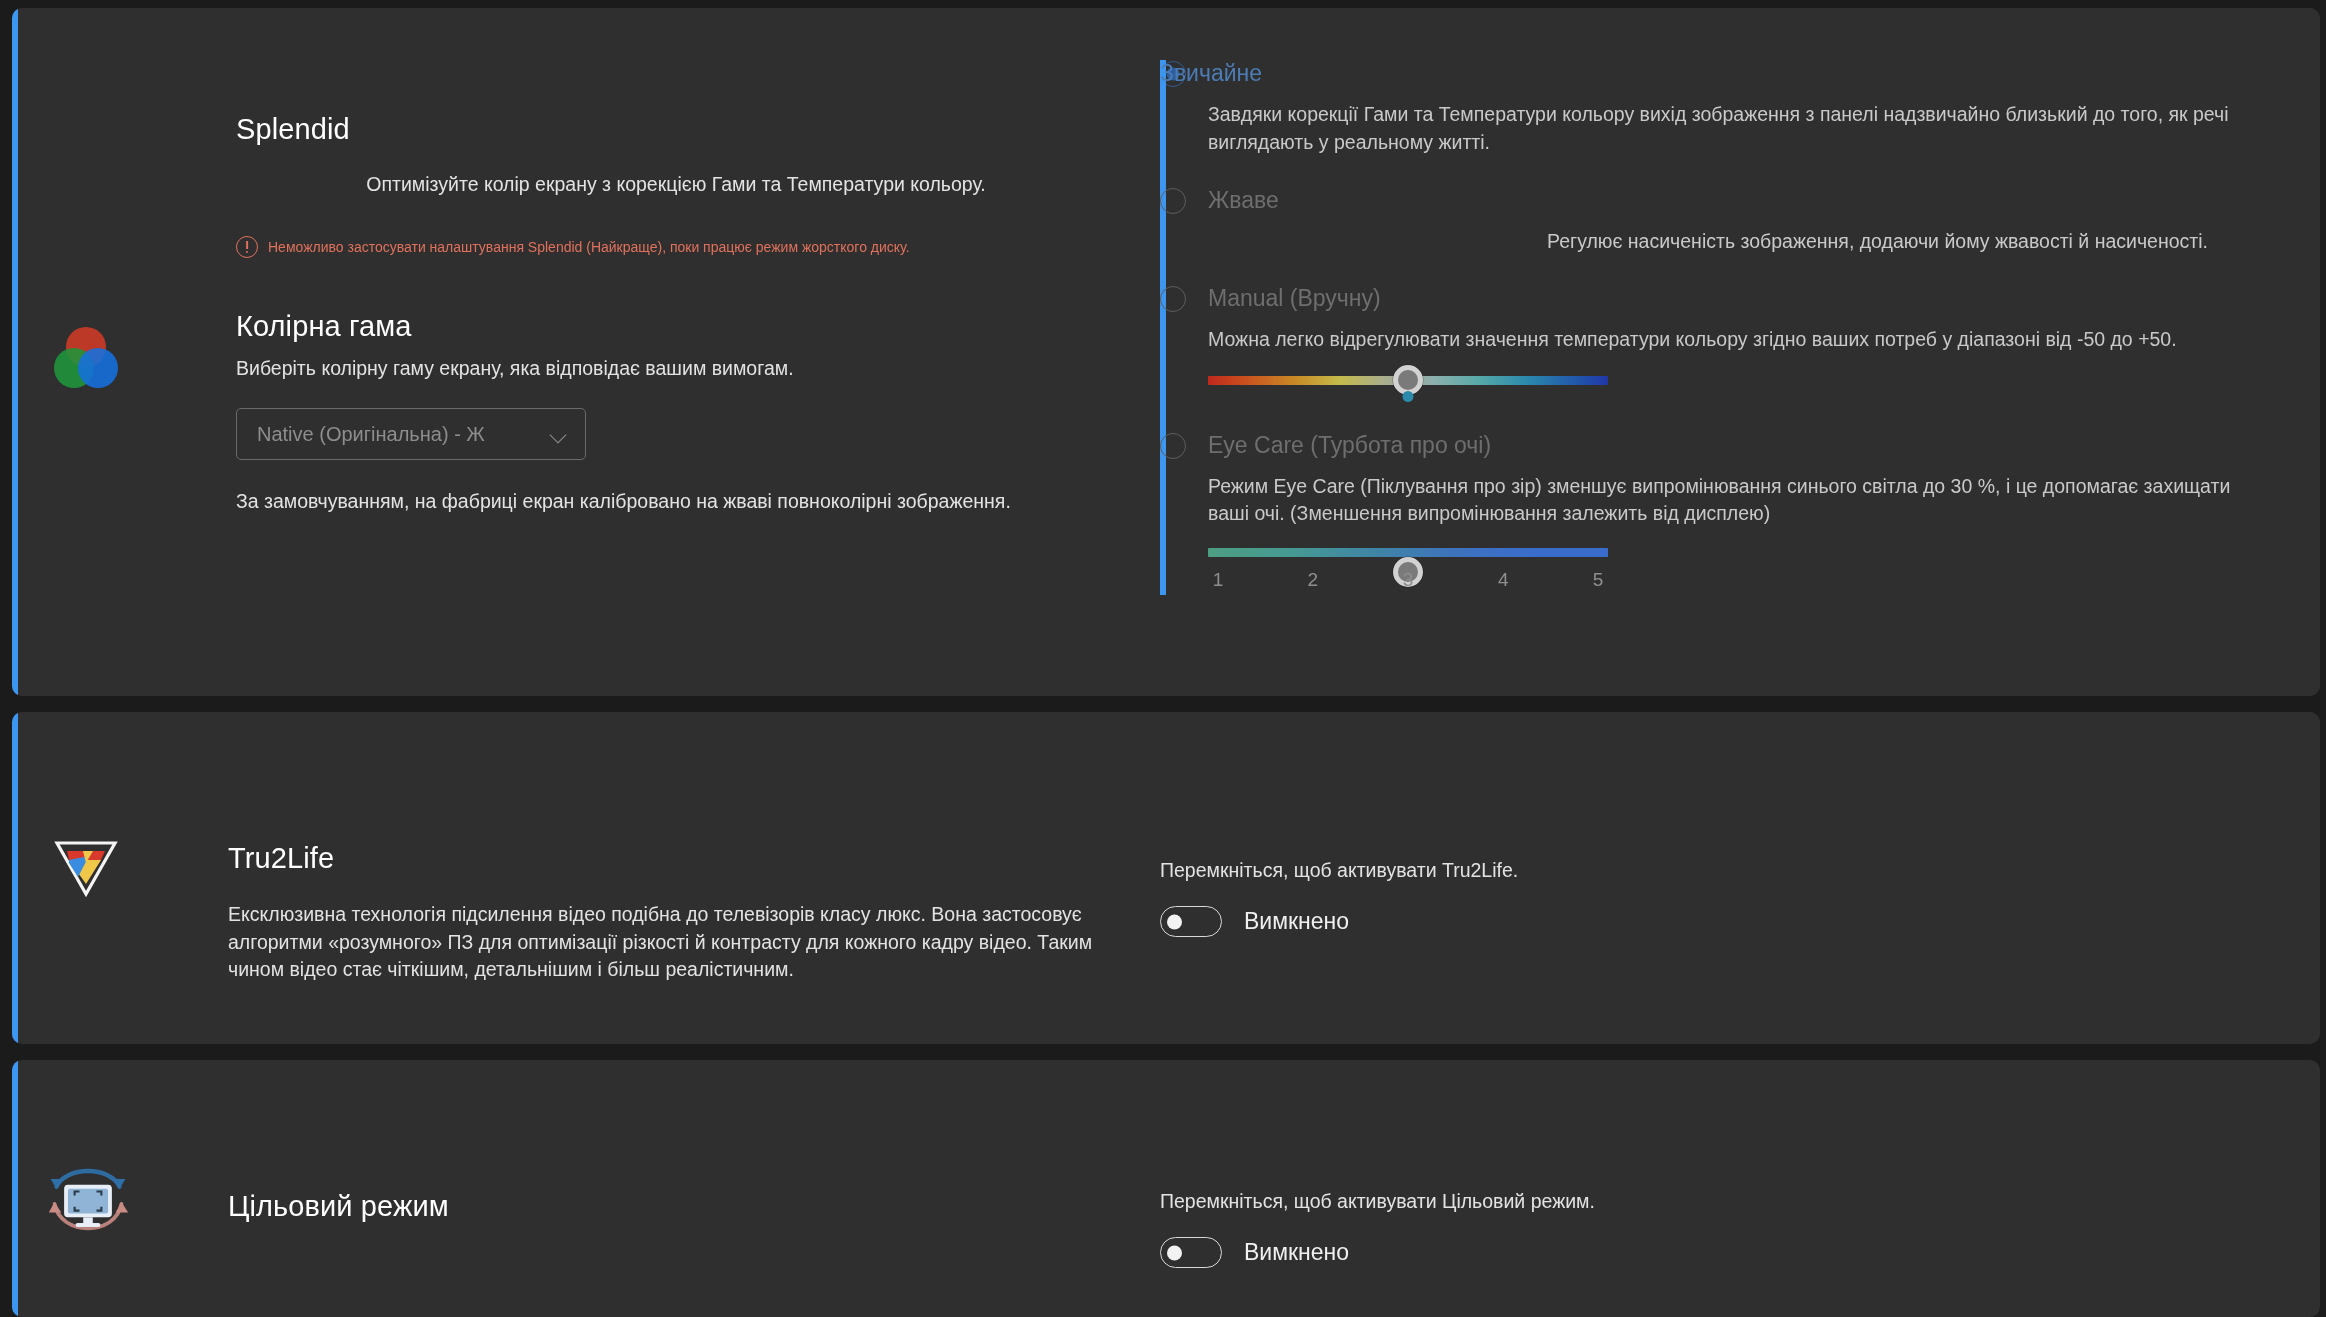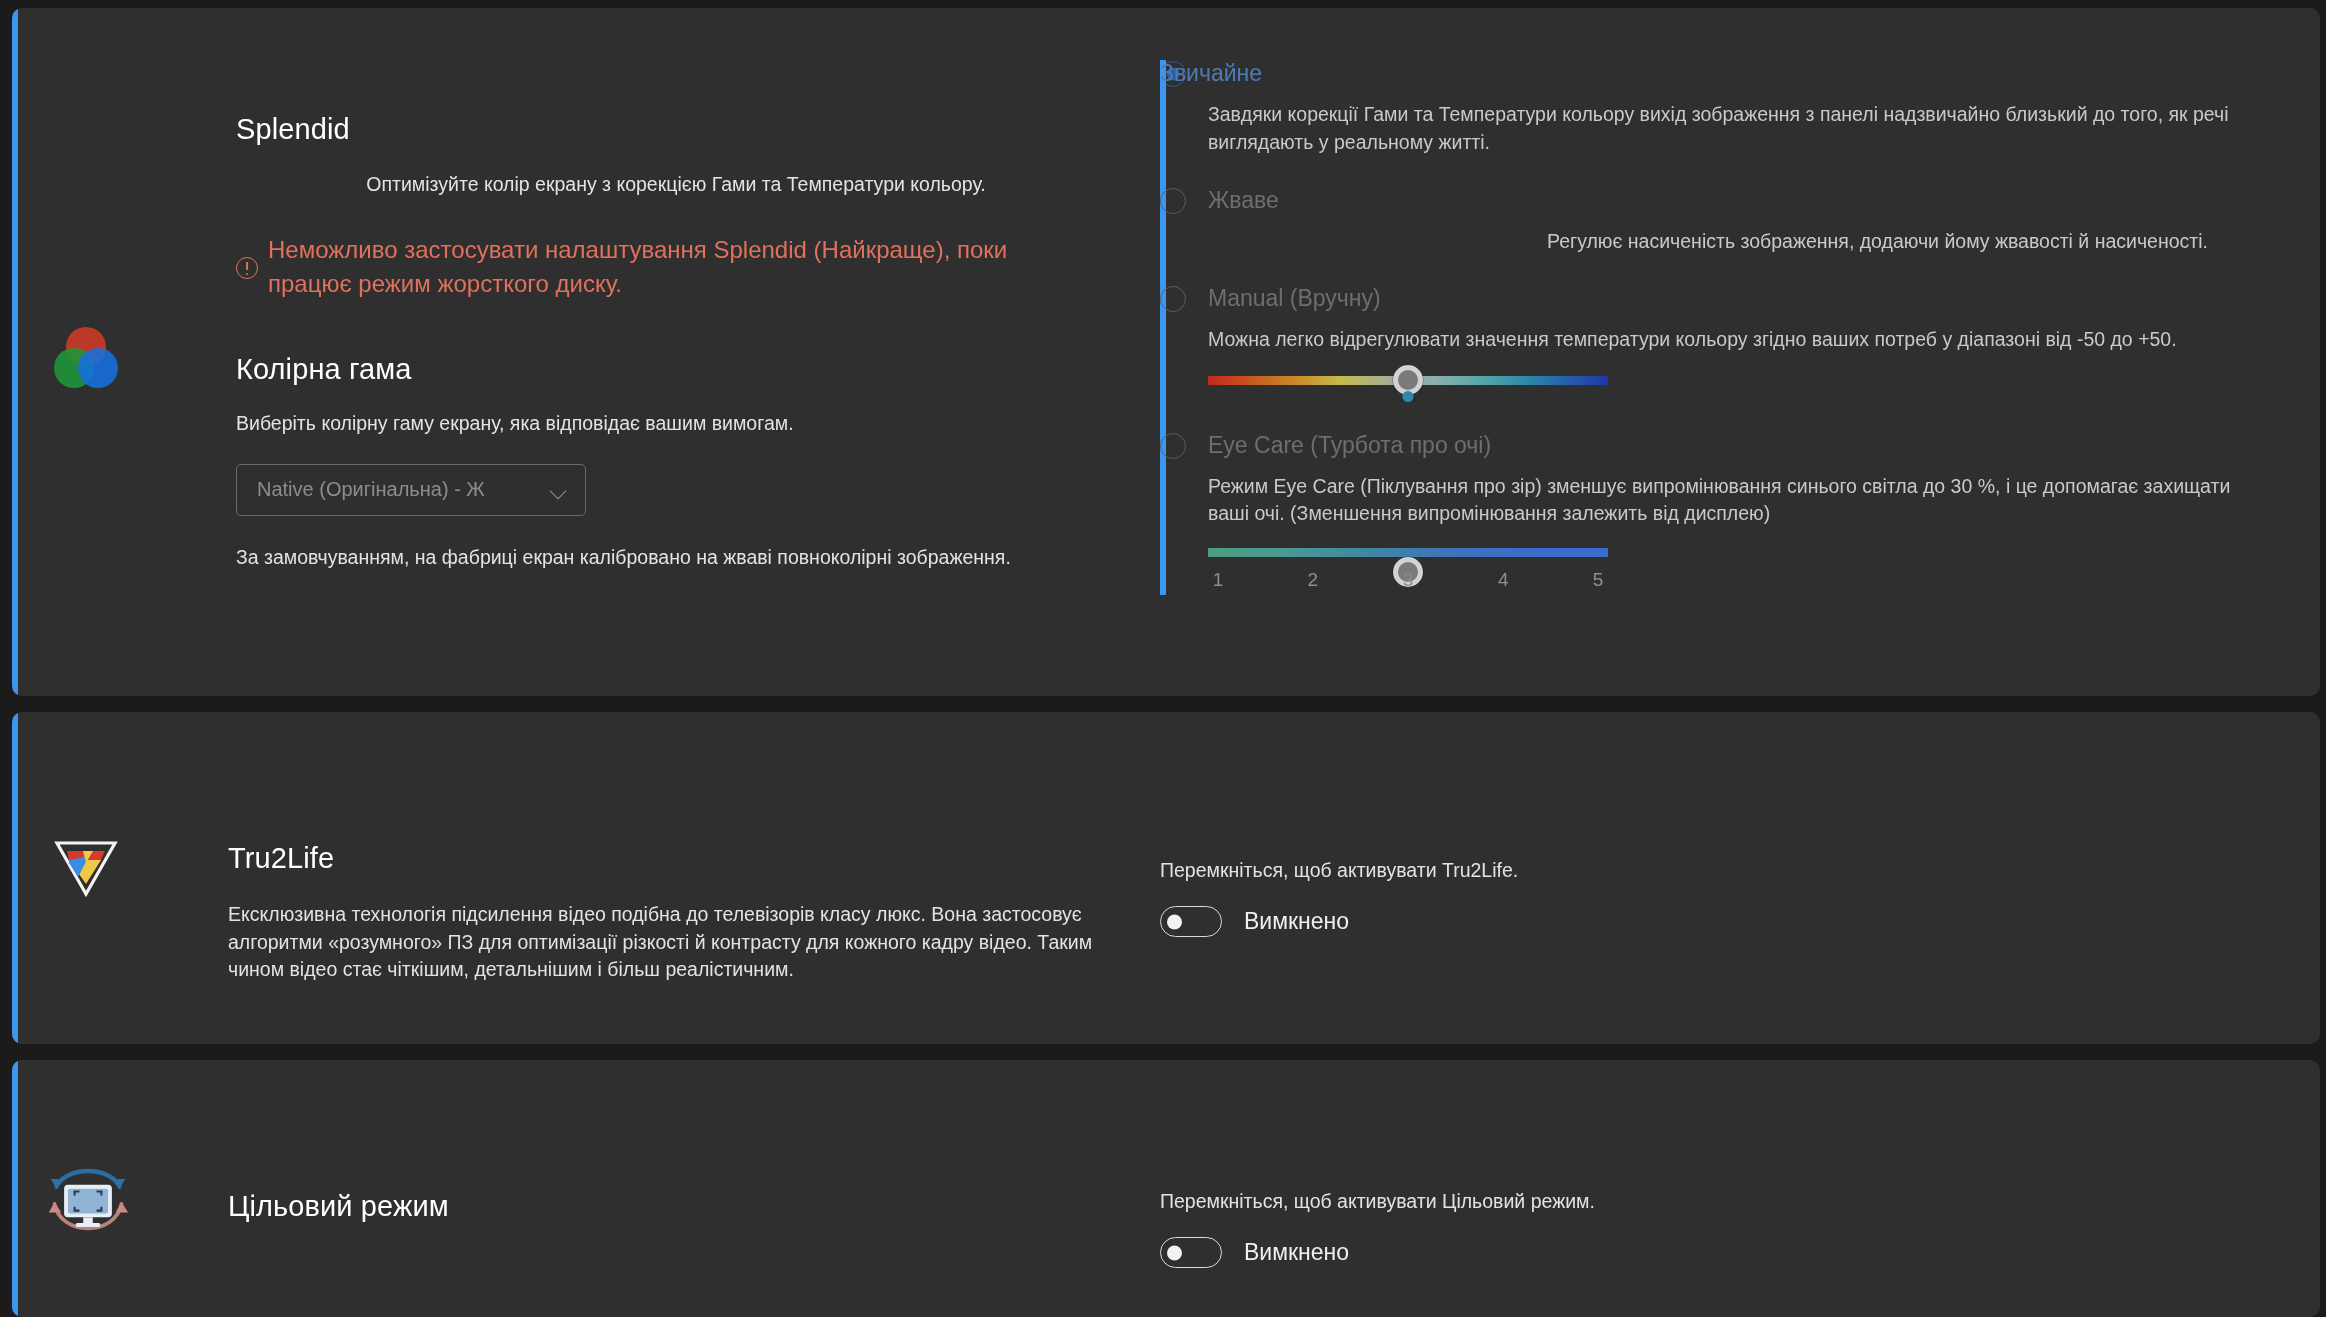--- a/index.html
+++ b/index.html
@@ -56,23 +56,23 @@
   .desc {
     font-size: 19.5px;
     line-height: 1.42;
     color: #e3e3e3;
     font-weight: 400;
   }
 
   .warn {
     display: flex;
     gap: 10px;
-    align-items: center;
+    align-items: flex-end;
     color: #e1715c;
-    font-size: 24px;
+    font-size: 14px;
     line-height: 1.42;
   }
   .warn .wicon {
     flex: 0 0 auto;
     width: 22px; height: 22px;
     margin-top: 3px;
     border: 1.8px solid #e1715c;
     border-radius: 50%;
     position: relative;
   }
@@ -274,21 +274,21 @@
 
     <div class="left-col" style="left:224px; top:105px; width:880px;">
       <div class="title">Splendid</div>
       <div class="desc" style="margin-top:25px;text-align:center;">Оптимізуйте колір екрану з корекцією Гами та Температури кольору.</div>
       <div class="warn" style="margin-top:34px;">
         <span class="wicon"></span>
         <span class="warn-text">Неможливо застосувати налаштування Splendid (Найкраще), поки працює режим жорсткого диску.</span>
       </div>
 
       <div class="title" style="margin-top:52px;">Колірна гама</div>
-      <div class="desc" style="margin-top:24px;">Виберіть колірну гаму екрану, яка відповідає вашим вимогам.</div>
+      <div class="desc" style="margin-top:12px;">Виберіть колірну гаму екрану, яка відповідає вашим вимогам.</div>
 
       <div style="margin-top:26px;">
         <div class="dropdown">
           <span>Native (Оригінальна) - Ж</span>
           <span class="chev"></span>
         </div>
       </div>
 
       <div class="desc" style="margin-top:28px;">За замовчуванням, на фабриці екран калібровано на жваві повноколірні зображення.</div>
     </div>

